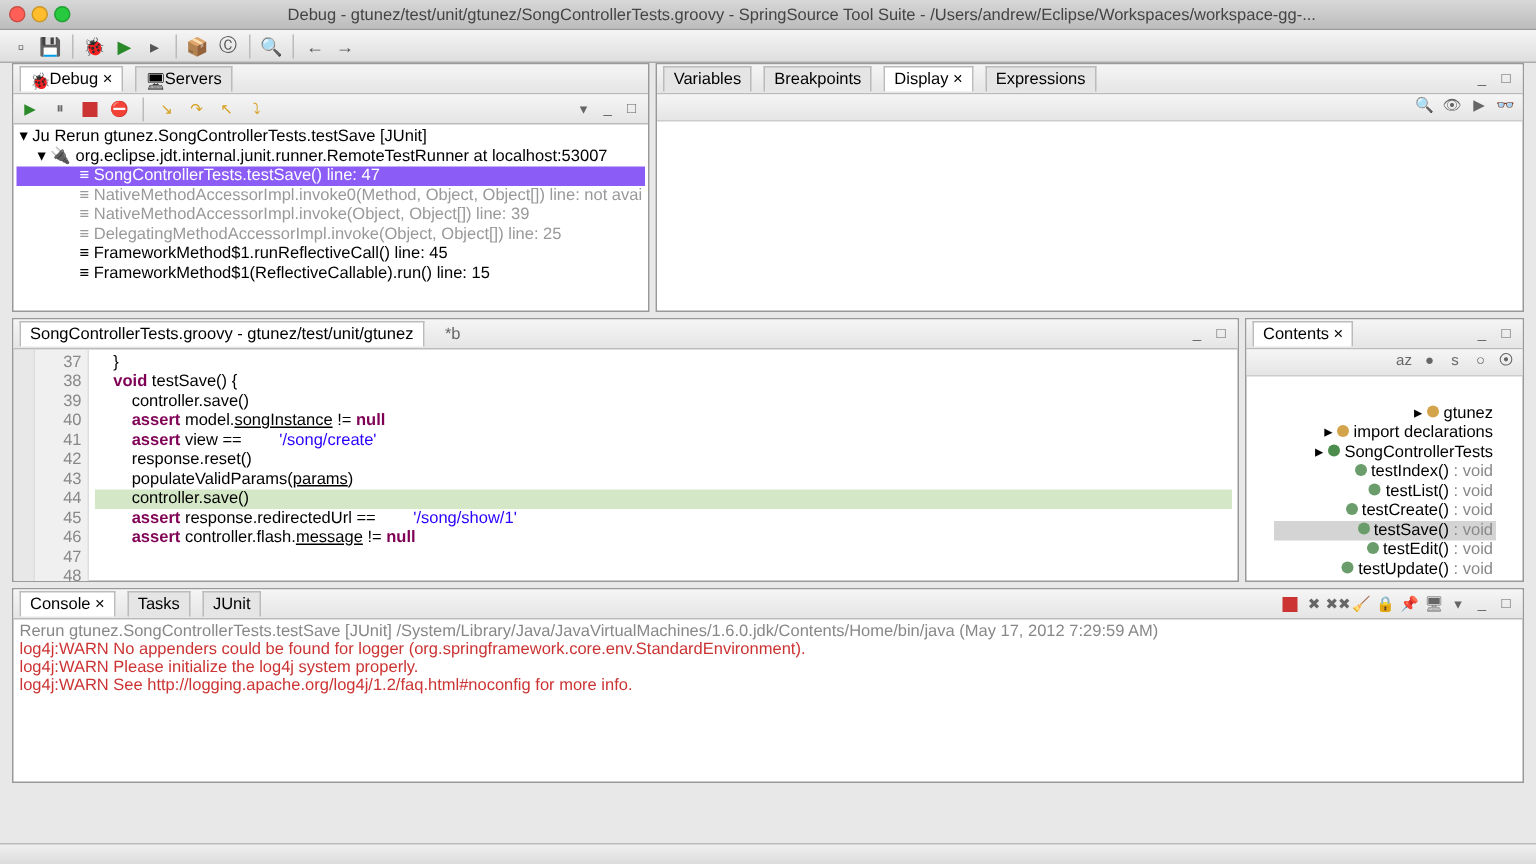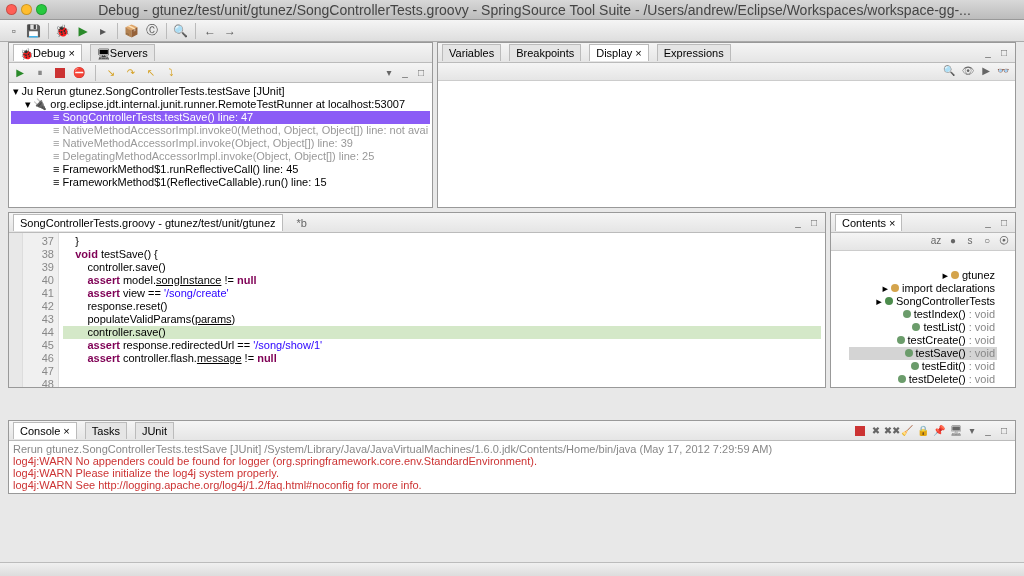--- a/index.html
+++ b/index.html
@@ -3,31 +3,31 @@
 <meta charset="utf-8">
 <style>
 * { margin: 0; padding: 0; box-sizing: border-box; font-family: "Lucida Grande", Arial, sans-serif; font-size: 11px; }
 body { background: #e8e8e8; width: 1024px; height: 576px; overflow: hidden; }
 
 .titlebar { height: 20px; background: linear-gradient(#d8d8d8, #bcbcbc); display: flex; align-items: center; padding: 0 6px; border-bottom: 1px solid #999; }
 .win-btn { width: 11px; height: 11px; border-radius: 50%; margin-right: 4px; border: 1px solid rgba(0,0,0,0.2); }
 .wb-red { background: #ff5f56; }
 .wb-yellow { background: #ffbd2e; }
 .wb-green { background: #27c93f; }
-.title-text { flex: 1; text-align: center; color: #444; font-size: 14px; }
+.title-text { flex: 1; text-align: center; color: #444; font-size: 11px; }
 
 .main-toolbar { height: 22px; background: linear-gradient(#f5f5f5, #dedede); border-bottom: 1px solid #aaa; display: flex; align-items: center; padding: 0 6px; gap: 4px; }
 .tb-icon { width: 16px; height: 16px; display: inline-flex; align-items: center; justify-content: center; font-size: 12px; color: #555; }
 .tb-sep { width: 1px; height: 16px; background: #bbb; margin: 0 2px; }
 
 .content { position: absolute; top: 42px; left: 0; right: 0; bottom: 14px; padding: 0 8px; }
 
 .row1 { height: 166px; display: flex; gap: 4px; }
 .row2 { height: 176px; display: flex; gap: 4px; margin-top: 4px; }
-.row3 { height: 130px; display: flex; gap: 4px; margin-top: 4px; align-items: center; }
+.row3 { height: 130px; display: flex; gap: 4px; margin-top: 4px; }
 
 .panel { background: #fff; border: 1px solid #999; display: flex; flex-direction: column; }
 .panel-tabs { height: 20px; background: linear-gradient(#f5f5f5, #e5e5e5); border-bottom: 1px solid #bbb; display: flex; align-items: center; padding: 0 4px; gap: 8px; }
 .tab { padding: 2px 6px; background: #fff; border: 1px solid #bbb; border-bottom: none; font-size: 10px; display: flex; align-items: center; gap: 3px; }
 .tab.inactive { background: #e5e5e5; }
 .tab-icon { width: 10px; height: 10px; display: inline-block; }
 .panel-body { flex: 1; overflow: auto; font-size: 11px; }
 .panel-toolbar { margin-left: auto; display: flex; gap: 2px; }
 .mini-icon { width: 14px; height: 14px; display: inline-flex; align-items: center; justify-content: center; font-size: 10px; color: #666; }
 
@@ -49,21 +49,21 @@
 
 .vars-toolbar { height: 18px; background: linear-gradient(#f5f5f5, #e5e5e5); border-bottom: 1px solid #ccc; display: flex; justify-content: flex-end; padding: 0 4px; gap: 4px; }
 
 .editor-panel { flex: 1; }
 .editor-body { display: flex; height: 100%; }
 .gutter { width: 36px; background: #f0f0f0; border-right: 1px solid #ddd; text-align: right; padding: 2px 4px 2px 2px; color: #888; font-family: Monaco, monospace; font-size: 10px; line-height: 13px; }
 .gutter-bp { width: 14px; background: #e8e8e8; border-right: 1px solid #ddd; }
 .code { flex: 1; padding: 2px 4px; font-family: Monaco, monospace; font-size: 10px; line-height: 13px; white-space: pre; }
 .code-line.current { background: #d4e8c8; }
 .kw { color: #7f0055; font-weight: bold; }
-.str { color: #2a00ff; }
+.str { color: #2a00ff; margin-left: 22px; }
 .underline { text-decoration: underline; text-align: center; }
 
 .outline-panel { flex: 0 0 186px; }
 .outline-toolbar { height: 18px; background: linear-gradient(#f5f5f5, #e5e5e5); border-bottom: 1px solid #ccc; display: flex; justify-content: flex-end; padding: 0 4px; gap: 3px; }
 .outline-tree { padding: 18px; font-size: 10px; line-height: 13px; text-align: right; }
 .out-row { padding: 0 2px; white-space: nowrap; }
 .out-row.sel { background: #d4d4d4; }
 .out-icon { display:inline-block; width:8px; height:8px; border-radius:50%; margin-right:3px; }
 .out-pkg { background:#d4a44c; }
 .out-class { background:#4c8c4c; }
@@ -236,20 +236,21 @@
       </div>
       <div class="panel-body outline-tree" id="outline">
           <div class="out-row" style="padding-left: 4px;">▸ <span class="out-icon out-pkg"></span>gtunez</div>
           <div class="out-row" style="padding-left: 4px;">▸ <span class="out-icon out-pkg"></span>import declarations</div>
           <div class="out-row" style="padding-left: 4px;">▸ <span class="out-icon out-class"></span>SongControllerTests</div>
           <div class="out-row" style="padding-left: 18px;"><span class="out-icon out-method"></span>testIndex() <span class="out-type">: void</span></div>
           <div class="out-row" style="padding-left: 18px;"><span class="out-icon out-method"></span>testList() <span class="out-type">: void</span></div>
           <div class="out-row" style="padding-left: 18px;"><span class="out-icon out-method"></span>testCreate() <span class="out-type">: void</span></div>
           <div class="out-row sel" style="padding-left: 18px;"><span class="out-icon out-method"></span>testSave() <span class="out-type">: void</span></div>
           <div class="out-row" style="padding-left: 18px;"><span class="out-icon out-method"></span>testEdit() <span class="out-type">: void</span></div>
+          <div class="out-row" style="padding-left: 18px;"><span class="out-icon out-method"></span>testUpdate() <span class="out-type">: void</span></div>
           <div class="out-row" style="padding-left: 18px;"><span class="out-icon out-method"></span>testDelete() <span class="out-type">: void</span></div>
         </div>
     </div>
   </div>
 
   <div class="row3">
     <div class="panel console-panel">
       <div class="panel-tabs">
         <div class="tab">
           <span>Console</span>

